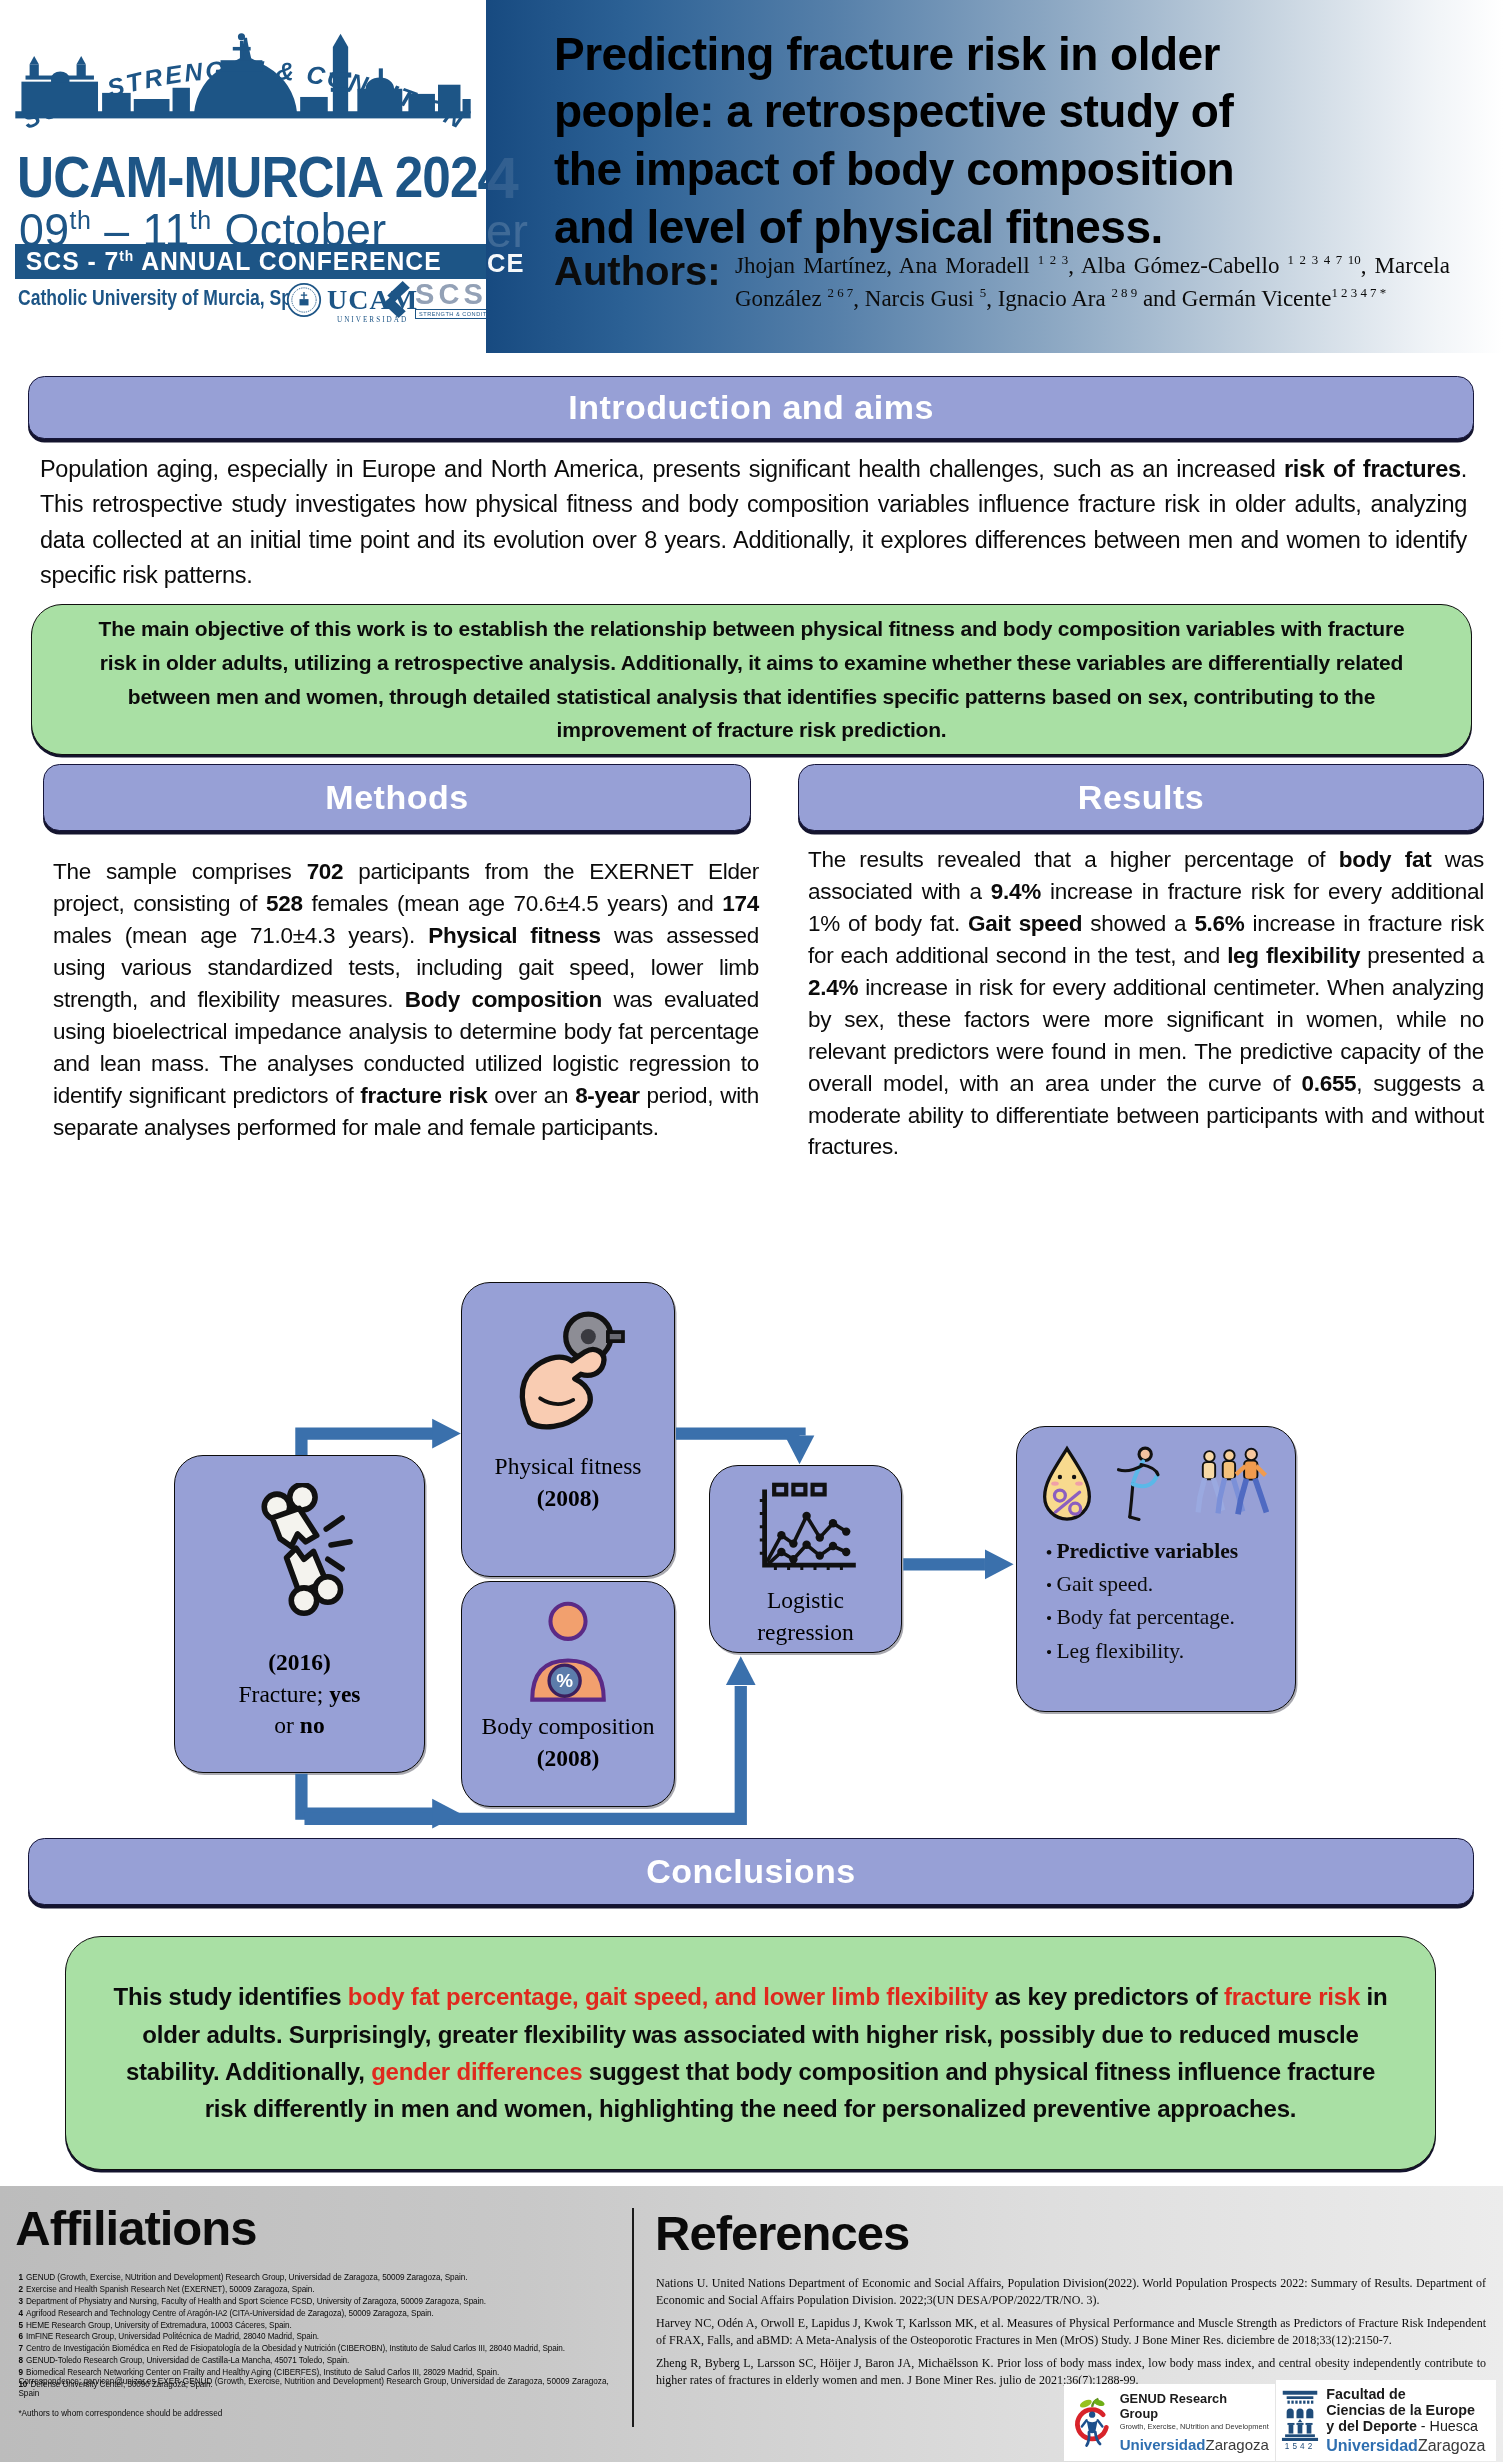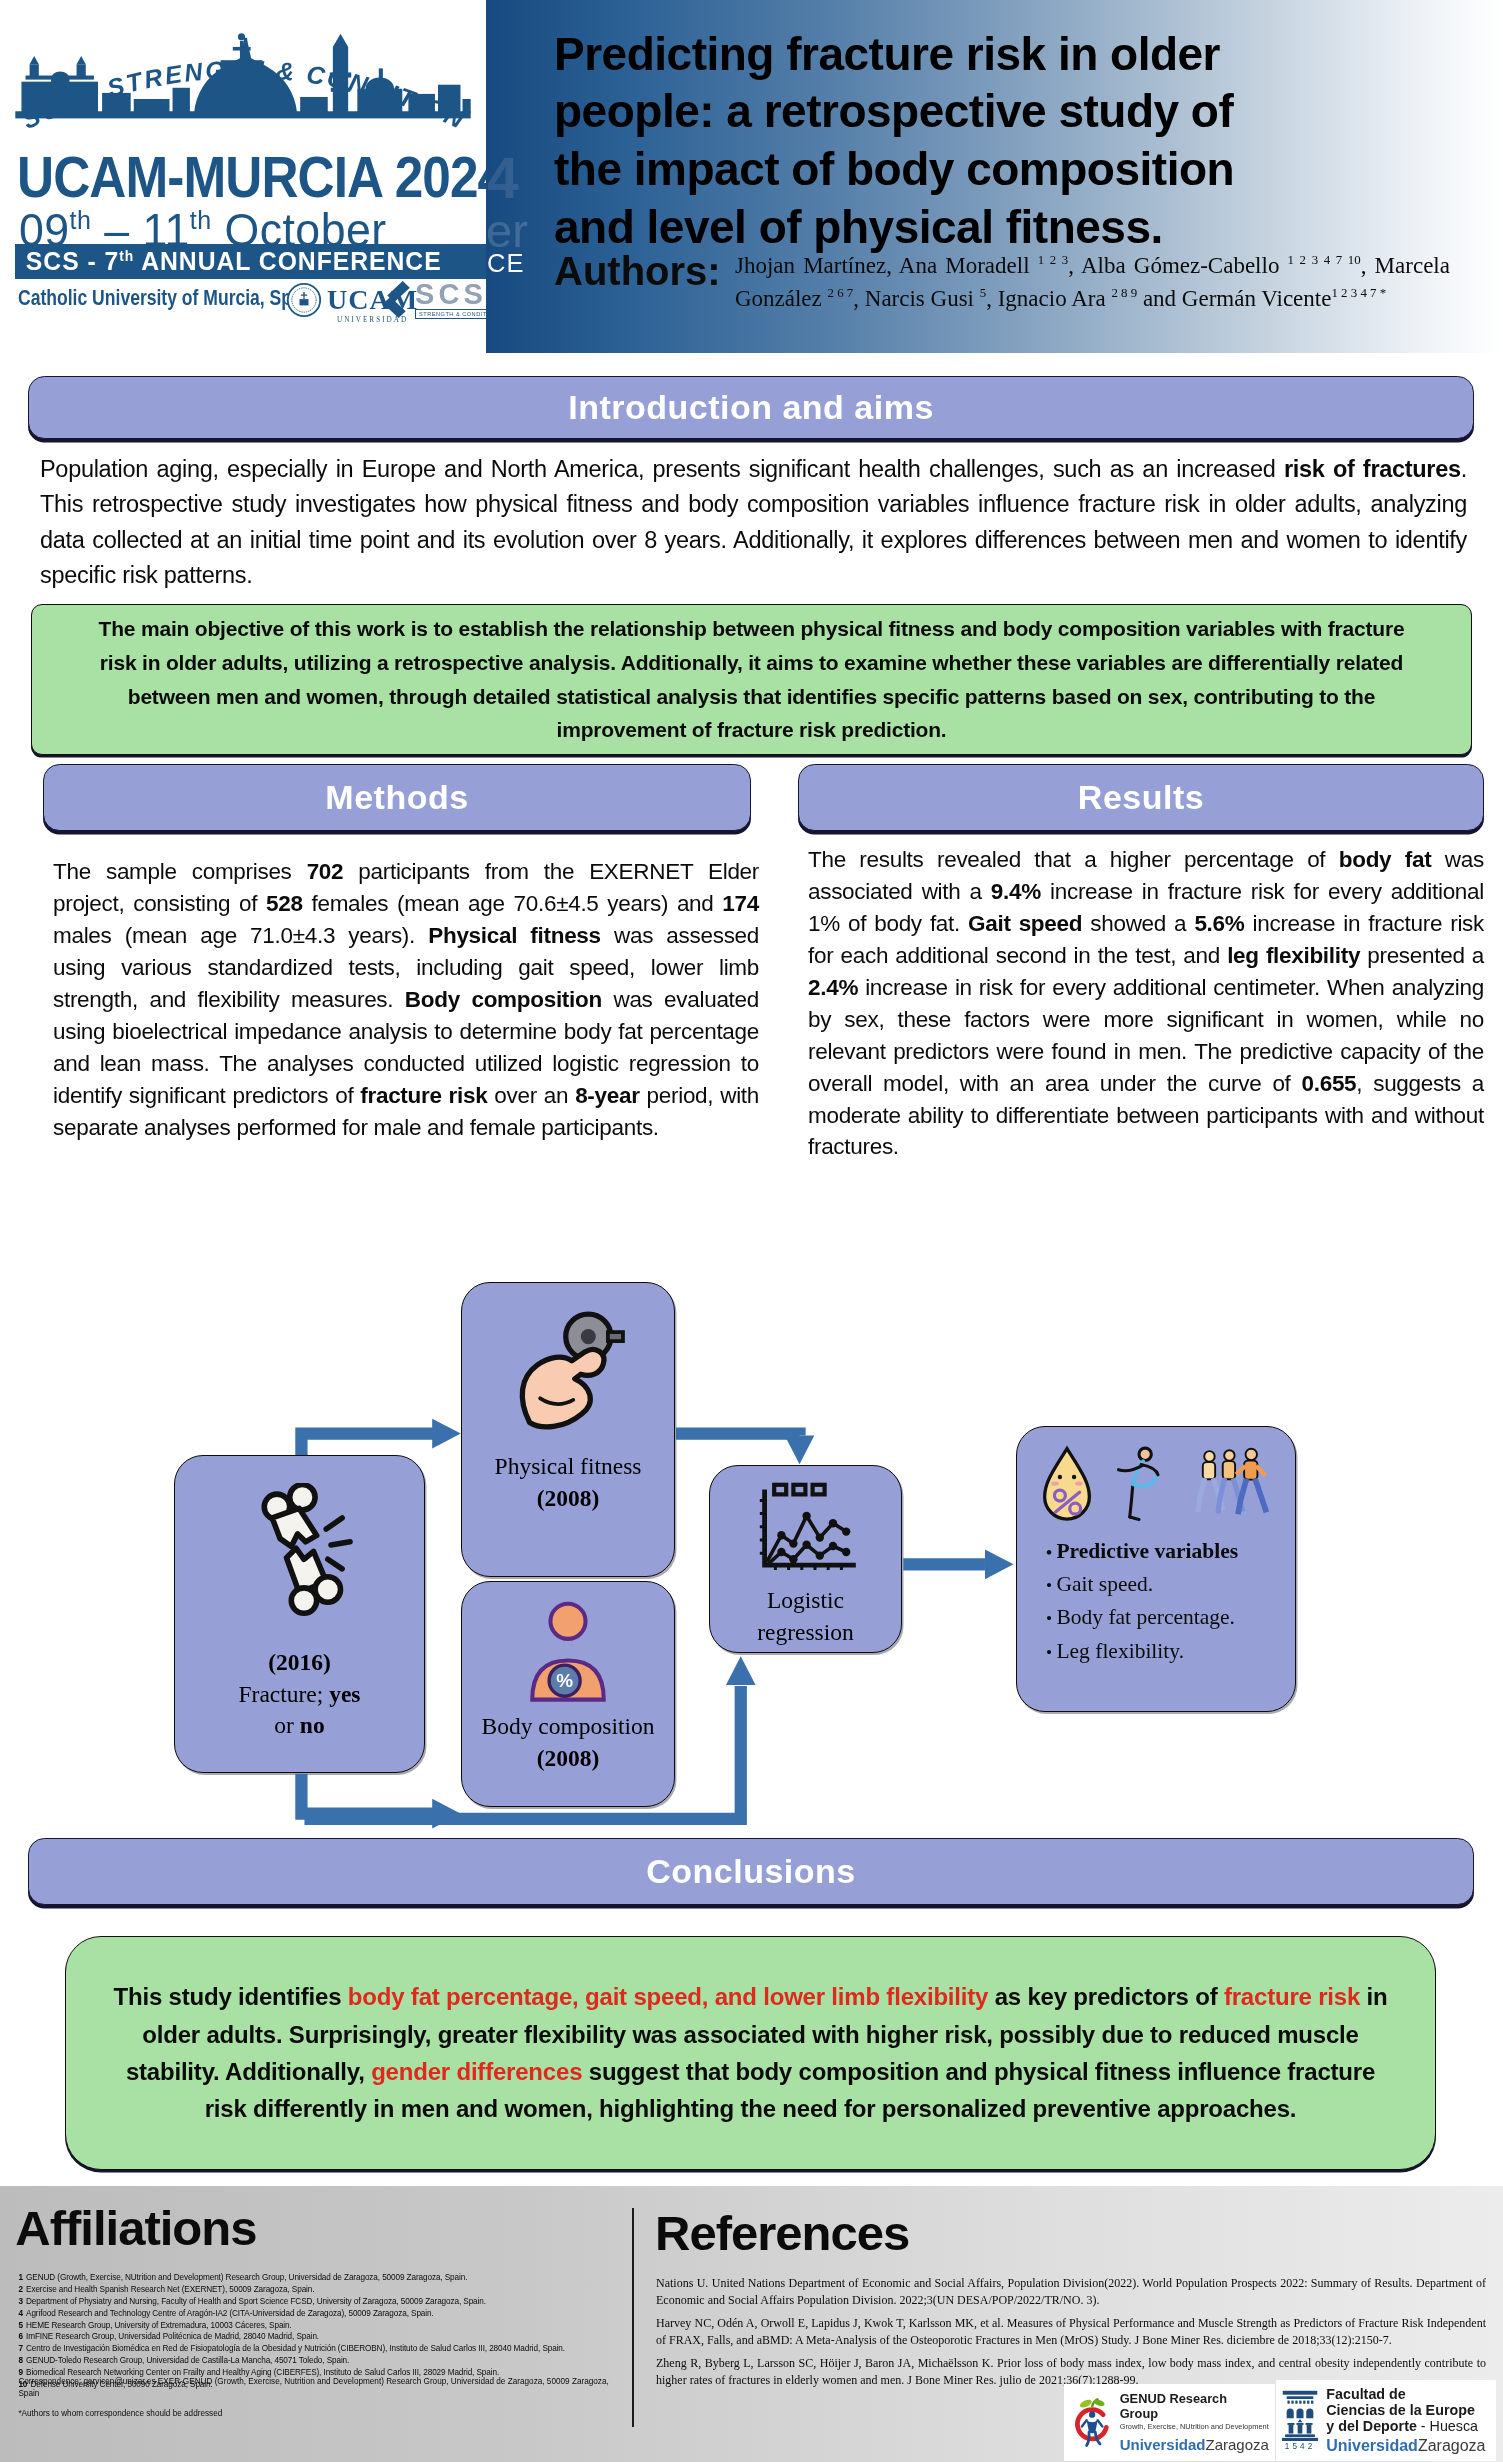--- a/index.html
+++ b/index.html
@@ -33,34 +33,34 @@
   #logo-ucam .n{font-size:28px;font-weight:bold;letter-spacing:1px}
   #logo-ucam .s{font-size:7.2px;letter-spacing:2px}
   #logo-sglyph{left:382px;top:280px;width:29px;height:39px}
   #logo-scs{left:415px;top:280px;color:#93a1b6}
   #logo-scs .n{font-size:29px;font-weight:bold;letter-spacing:4.1px;line-height:1}
   #logo-scs .s{display:inline-block;border:1px solid var(--dblue);color:var(--dblue);background:#fff;
     font-size:5.6px;letter-spacing:0.5px;padding:1px 3.1px;white-space:nowrap;margin-top:-4.1px}
   .ghost{color:#fff;white-space:nowrap}
   #ghost-4{left:487px;top:145px;font-size:57px;font-weight:bold;opacity:.10}
   #ghost-er{left:486px;top:203px;font-size:47px;opacity:.16}
-  #ghost-ce{left:487px;top:249px;font-size:25.5px;font-weight:normal;letter-spacing:1px;opacity:.96}
+  #ghost-ce{left:487px;top:249px;font-size:25.5px;font-weight:bold;letter-spacing:1px;opacity:.96}
   #title{left:554px;top:25.5px;width:920px;font-size:46px;font-weight:bold;line-height:1.26;letter-spacing:-0.5px;color:#000}
   #authors-row{left:554px;top:250px;width:915px;display:flex;align-items:flex-start}
   #authors-label{font-size:40px;font-weight:bold;line-height:1.05}
   #authors-text{margin-left:14.3px;width:715px;font-family:"Liberation Serif",serif;font-size:23px;line-height:1.42;text-align:justify}
 
   
   .sec-head{background:var(--purple);border:1.5px solid #15153a;border-radius:16.4px;
     display:flex;align-items:center;justify-content:center;color:#fff;font-weight:bold;font-size:34px;
     box-shadow:0 3.6px 0 #14142e;letter-spacing:0.5px}
   #intro-head{left:28px;top:376px;width:1446px;height:63px}
   #intro-text{left:40px;top:452px;width:1427px;font-size:23.5px;line-height:1.5;text-align:justify;letter-spacing:-0.3px}
   .green-box{background:var(--green);border:1.5px solid #101010;box-shadow:0 2.6px 0 #14142e}
-  #obj-box{left:31px;top:604px;width:1441px;height:151px;border-radius:11px;
+  #obj-box{left:31px;top:604px;width:1441px;height:151px;border-radius:31px;
     display:flex;align-items:center;justify-content:center;padding:7px 61px}
   #obj-text{font-size:21px;font-weight:bold;line-height:1.6;text-align:center;letter-spacing:-0.2px}
   #methods-head{left:43px;top:764px;width:708px;height:67px}
   #methods-text{left:53px;top:856px;width:706px;font-size:22.5px;line-height:1.42;text-align:justify;letter-spacing:-0.3px}
   #results-head{left:798px;top:764px;width:686px;height:67px}
   #results-text{left:808px;top:844px;width:676px;font-size:22.5px;line-height:1.42;text-align:justify;letter-spacing:-0.3px}
 
   
   .dbox{background:var(--purple);border:1.5px solid #0c0c0c;border-radius:29px;
     box-shadow:1.5px 2px 0 rgba(10,10,30,.35);display:flex;flex-direction:column;align-items:center}

